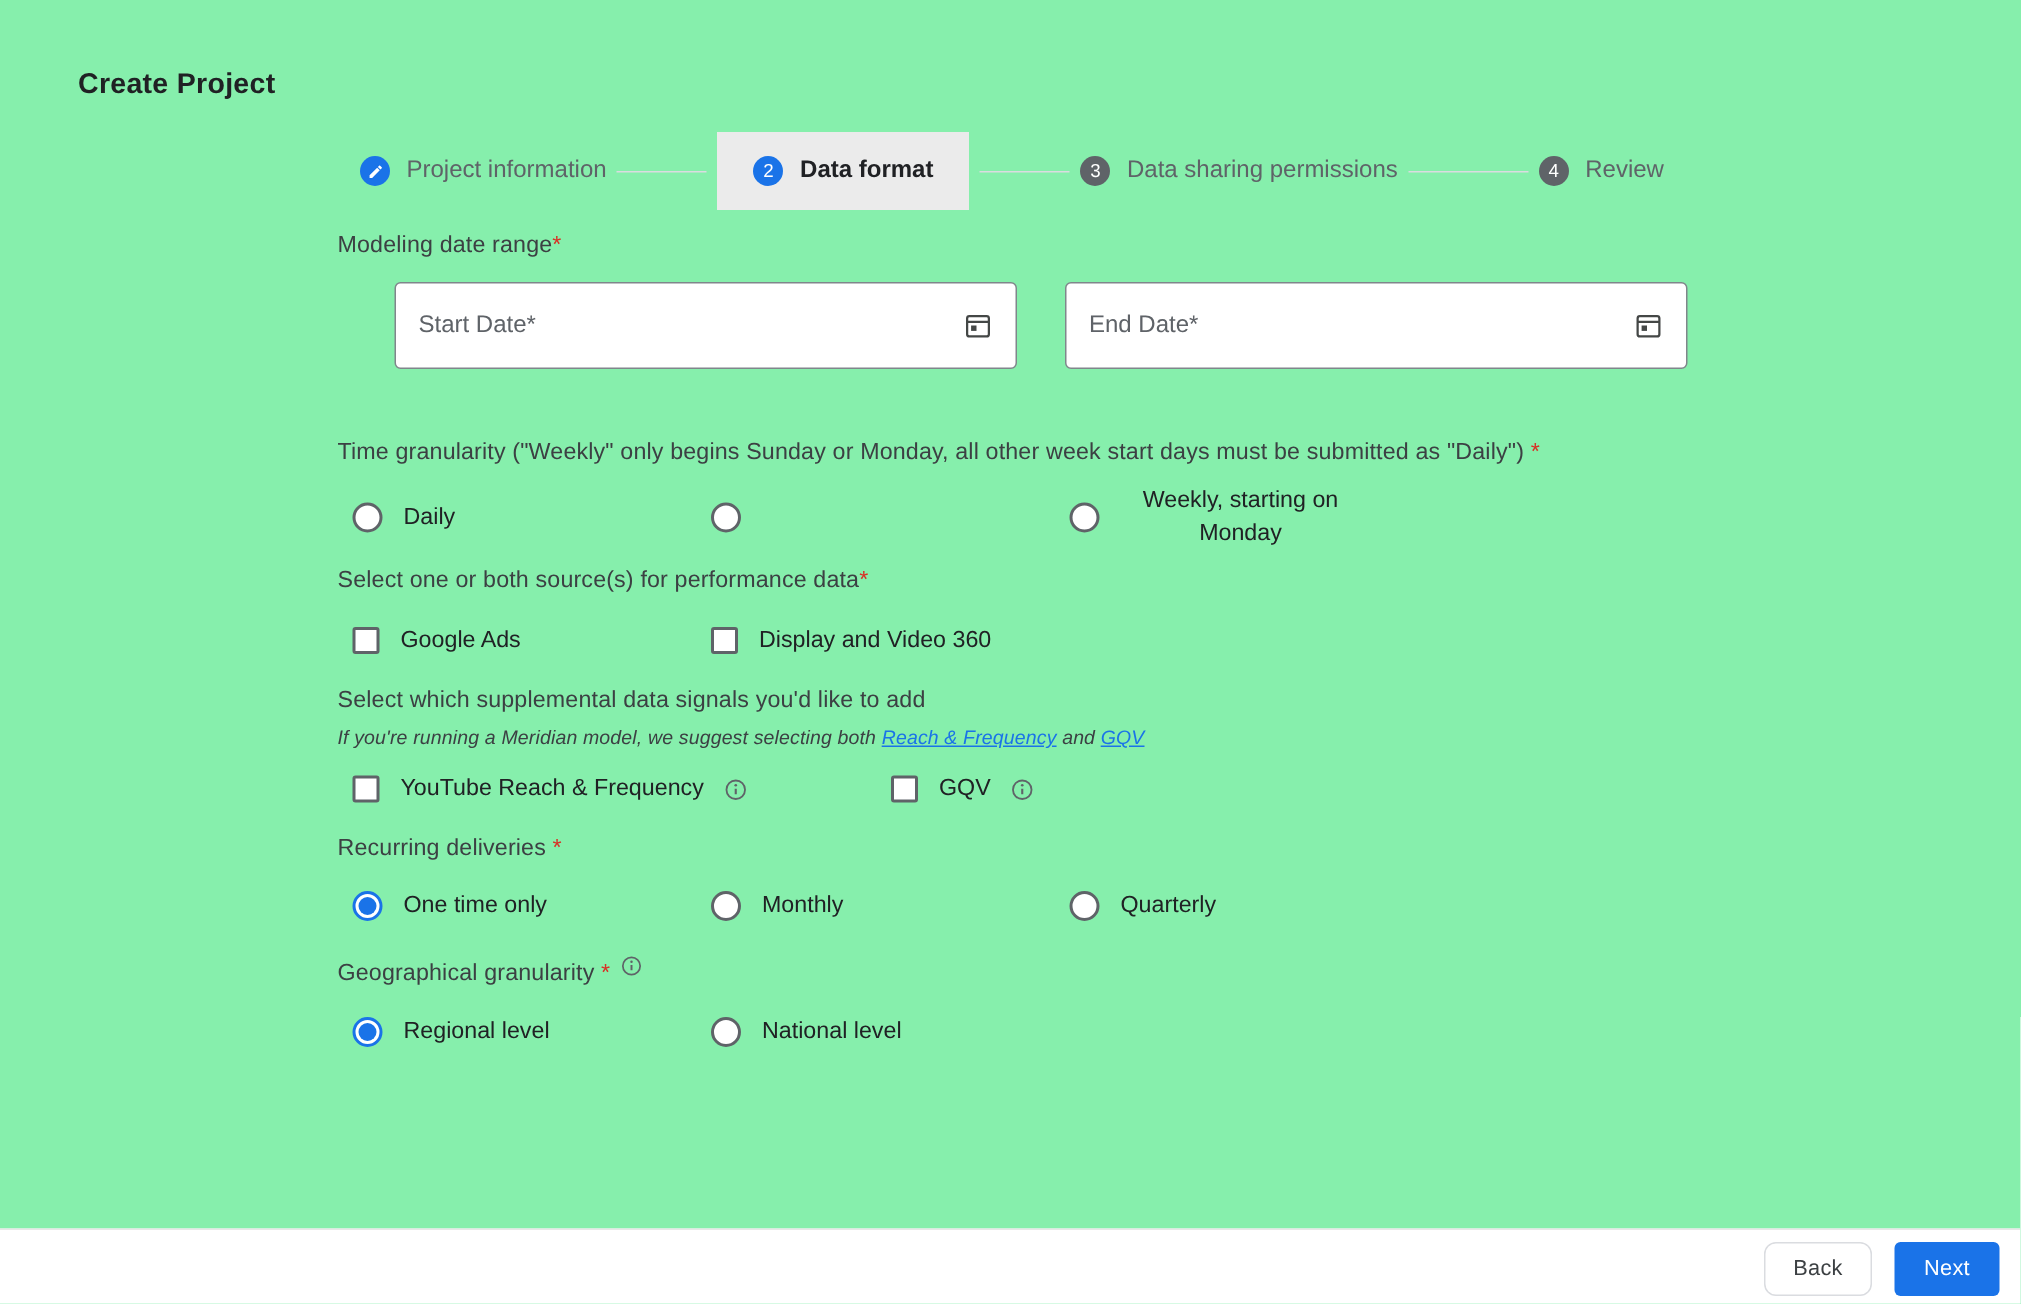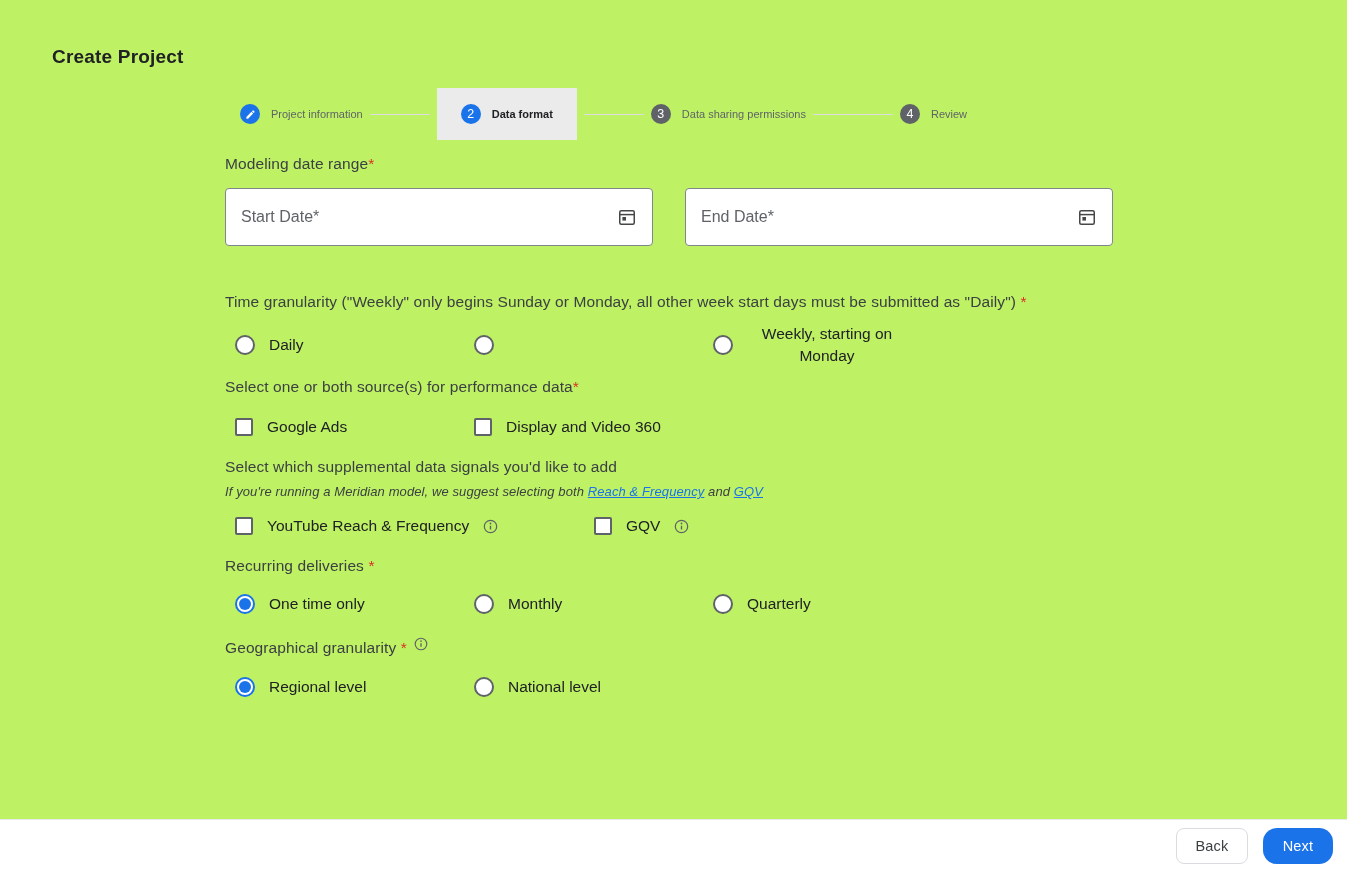--- a/index.html
+++ b/index.html
@@ -1,38 +1,38 @@
 <!DOCTYPE html>
 <html><head>
 <meta charset="utf-8">
 <style>
   html,body{margin:0;padding:0;background:#fff;}
   body{font-family:"Liberation Sans",sans-serif;color:#202124;}
-  .screen{position:relative;width:1347px;height:869px;background:#bef264;overflow:hidden;}
+  .screen{position:relative;width:1347px;height:869px;background:#86efac;overflow:hidden;}
 
   .page-title{position:absolute;left:52px;top:46px;font-size:19px;font-weight:700;color:#202124;letter-spacing:.2px;}
 
   
   .stepper{position:absolute;left:240px;top:88px;height:52px;display:flex;align-items:center;}
   .step{display:flex;align-items:center;gap:11px;flex:none;}
   .step-circle{width:20px;height:20px;border-radius:50%;display:flex;align-items:center;justify-content:center;
     font-size:12.5px;font-weight:500;color:#fff;flex:none;}
   .step-circle.blue{background:#1a73e8;}
   .step-circle.gray{background:#5f6368;}
-  .step-label{font-size:11px;color:#5f6368;white-space:nowrap;}
+  .step-label{font-size:16px;color:#5f6368;white-space:nowrap;}
   .step.active-box{background:#ebebeb;height:52px;padding:0 24px;}
   .step.active-box .step-label{color:#202124;font-weight:700;}
   .connector{height:1px;background:#dadce0;margin:0 7px;flex:none;}
 
   
   .form{position:absolute;left:225px;top:148px;width:900px;}
   .section-label{font-size:15.5px;font-weight:500;color:#3c4043;letter-spacing:.1px;}
   .req{color:#d93025;}
   .lbl-dates{margin-top:7px;}
-  .date-row{display:flex;gap:32px;margin-top:15px;}
+  .date-row{display:flex;gap:32px;margin-top:15px;margin-left:38px;}
   .date-field{position:relative;width:428px;height:58px;border:1px solid #80868b;border-radius:4px;box-sizing:border-box;background:#fff;}
   .date-field input{position:absolute;left:0;top:0;width:100%;height:100%;border:none;background:transparent;outline:none;
     font-family:"Liberation Sans",sans-serif;font-size:16px;color:#202124;padding:0 52px 0 15px;box-sizing:border-box;}
   .date-field input::placeholder{color:#5f6368;opacity:1;}
   .cal-btn{position:absolute;right:10px;top:50%;transform:translateY(-50%);width:30px;height:30px;border:none;background:transparent;
     display:flex;align-items:center;justify-content:center;cursor:pointer;padding:0;}
 
   .granularity-label{margin-top:42px;font-size:15.5px;font-weight:500;color:#3c4043;line-height:27px;width:895px;letter-spacing:.1px;}
 
   .option-row{display:flex;align-items:center;padding-left:10px;}
@@ -59,21 +59,21 @@
   .row-geo{margin-top:19px;}
 
   .info-btn{border:none;background:none;padding:0;margin:0;display:inline-flex;align-items:center;cursor:pointer;line-height:0;}
   .inline-info{margin-left:7px;vertical-align:2px;}
   .after-label-info{flex:none;}
 
   
   .footer{position:absolute;left:0;right:0;top:819px;height:50px;border-top:1px solid #e8e8e8;background:#fff;}
   .btn-back{position:absolute;top:8px;right:99px;width:72px;height:36px;border:1px solid #dadce0;border-radius:8px;background:#fff;
     color:#3c4043;font-family:"Liberation Sans",sans-serif;font-size:14.5px;font-weight:500;cursor:pointer;letter-spacing:.2px;}
-  .btn-next{position:absolute;top:8px;right:14px;width:70px;height:36px;border:none;border-radius:14px;background:#1a73e8;
+  .btn-next{position:absolute;top:8px;right:14px;width:70px;height:36px;border:none;border-radius:4px;background:#1a73e8;
     color:#fff;font-family:"Liberation Sans",sans-serif;font-size:14.5px;font-weight:500;cursor:pointer;letter-spacing:.2px;}
 </style>
 </head>
 <body>
 
 <div class="screen">
 
   <div class="page-title">Create Project</div>
 
   <div class="stepper">

